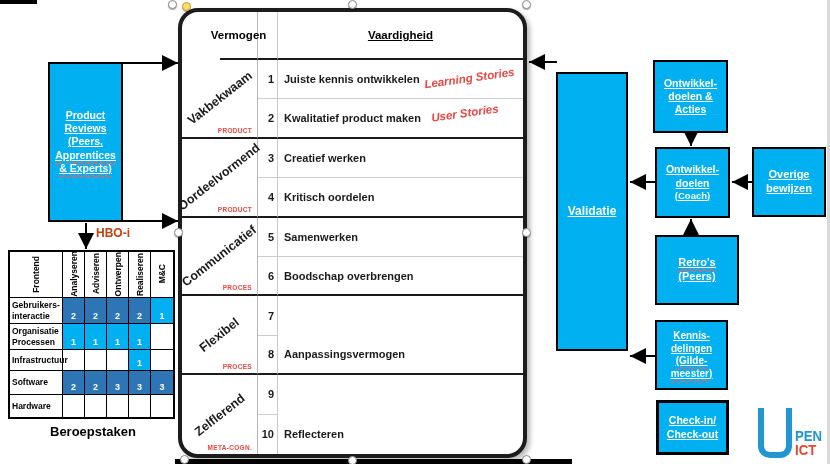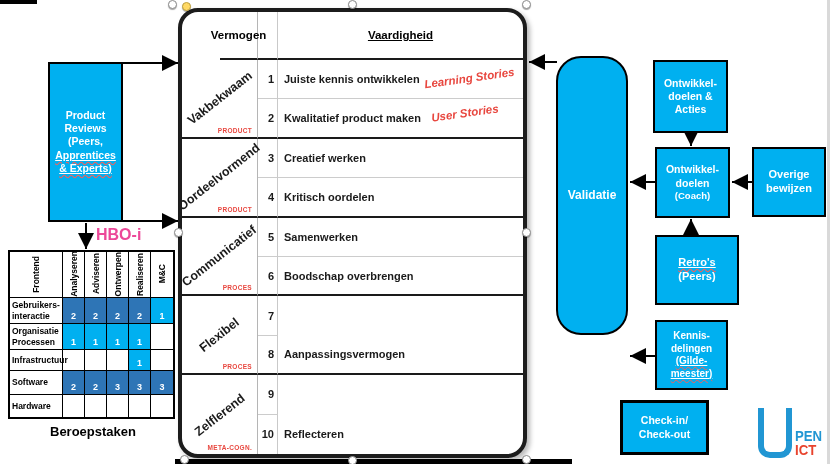--- a/index.html
+++ b/index.html
@@ -6,29 +6,29 @@
   body{
     width:830px;height:464px;position:relative;overflow:hidden;
     background:#ffffff;font-family:"Liberation Sans",sans-serif;
   }
   .abs{position:absolute;box-sizing:border-box;}
 
   
   .bluebox{
     background:#00B0F0;border:2px solid #000;color:#fff;font-weight:bold;
     display:flex;flex-direction:column;align-items:center;justify-content:center;
-    text-align:center;line-height:1.25;font-size:10.5px;
+    text-align:center;line-height:1.25;font-size:10.5px;text-decoration:underline;
   }
   .uline{text-decoration:underline;}
   .wavy{text-decoration:underline wavy #ff5d55;text-underline-offset:2px;}
 
   
   #pr-outer{left:48px;top:62px;width:130px;height:160px;border:2px solid #000;border-right:none;background:transparent;}
   #pr-box{left:48px;top:62px;width:75px;height:160px;font-size:10.5px;}
-  #hboi-title{left:96px;top:226px;font-weight:bold;font-size:16px;color:#ec4899;}
+  #hboi-title{left:96px;top:226px;font-weight:bold;font-size:12px;color:#c2410c;}
 
   
   #hboi{
     left:8px;top:250px;width:167px;border:2px solid #000;background:#fff;
     display:grid;grid-template-columns:53px 22px 22px 22px 22px 22px;
     grid-template-rows:46px 26px 26px 21px 24px 22px;
   }
   #hboi > div{border-right:1px solid #000;border-bottom:1px solid #000;display:flex;}
   #hboi > div.lastcol{border-right:none;}
   #hboi > div.lastrow{border-bottom:none;}
@@ -62,27 +62,27 @@
   .scell{grid-column:3;position:relative;display:flex;align-items:center;padding-left:6px;
     font-weight:bold;font-size:11px;color:#1a1a1a;}
   .rb-gray{border-bottom:1px solid #cccccc;}
   .rb-black{border-bottom:2px solid #1a1a1a;}
   .ann{position:absolute;color:#e8473f;font-style:italic;font-size:11.5px;font-weight:bold;
     white-space:nowrap;transform:rotate(-8deg);}
   .ann0{right:8px;top:12px;}
   .ann1{right:24px;top:8px;}
 
   
-  #validatie{left:556px;top:56px;width:72px;height:279px;border-width:2.5px;font-size:12px;border-radius:25px;}
+  #validatie{left:556px;top:72px;width:72px;height:279px;border-width:2.5px;font-size:12px;}
   #box-doelen{left:653px;top:60px;width:75px;height:73px;}
   #box-bewijs{left:655px;top:147px;width:75px;height:71px;}
   #box-overige{left:752px;top:147px;width:74px;height:70px;font-size:11px;}
   #box-retros{left:655px;top:235px;width:84px;height:70px;font-size:11px;}
   #box-kennis{left:655px;top:320px;width:73px;height:70px;font-size:10px;}
-  #box-checkin{left:620px;top:400px;width:89px;height:55px;border-width:3px;}
+  #box-checkin{left:656px;top:400px;width:73px;height:55px;border-width:3px;}
   .smaller{font-size:9.5px;}
 
   
   .handle{width:9px;height:9px;border-radius:50%;background:#fff;border:1px solid #8c8c8c;
     box-shadow:0 1px 1px rgba(0,0,0,.35);}
   .handle.yellow{background:#ffd965;border-color:#bfa140;}
 
   
   #bar-topleft{left:0;top:0;width:37px;height:4px;background:#000;}
   #bar-bottom{left:175px;top:459px;width:397px;height:5px;background:#000;}

